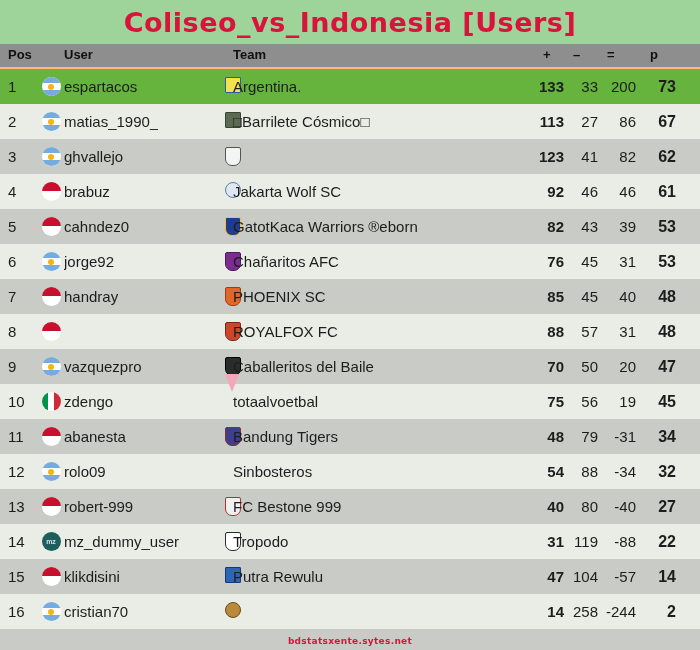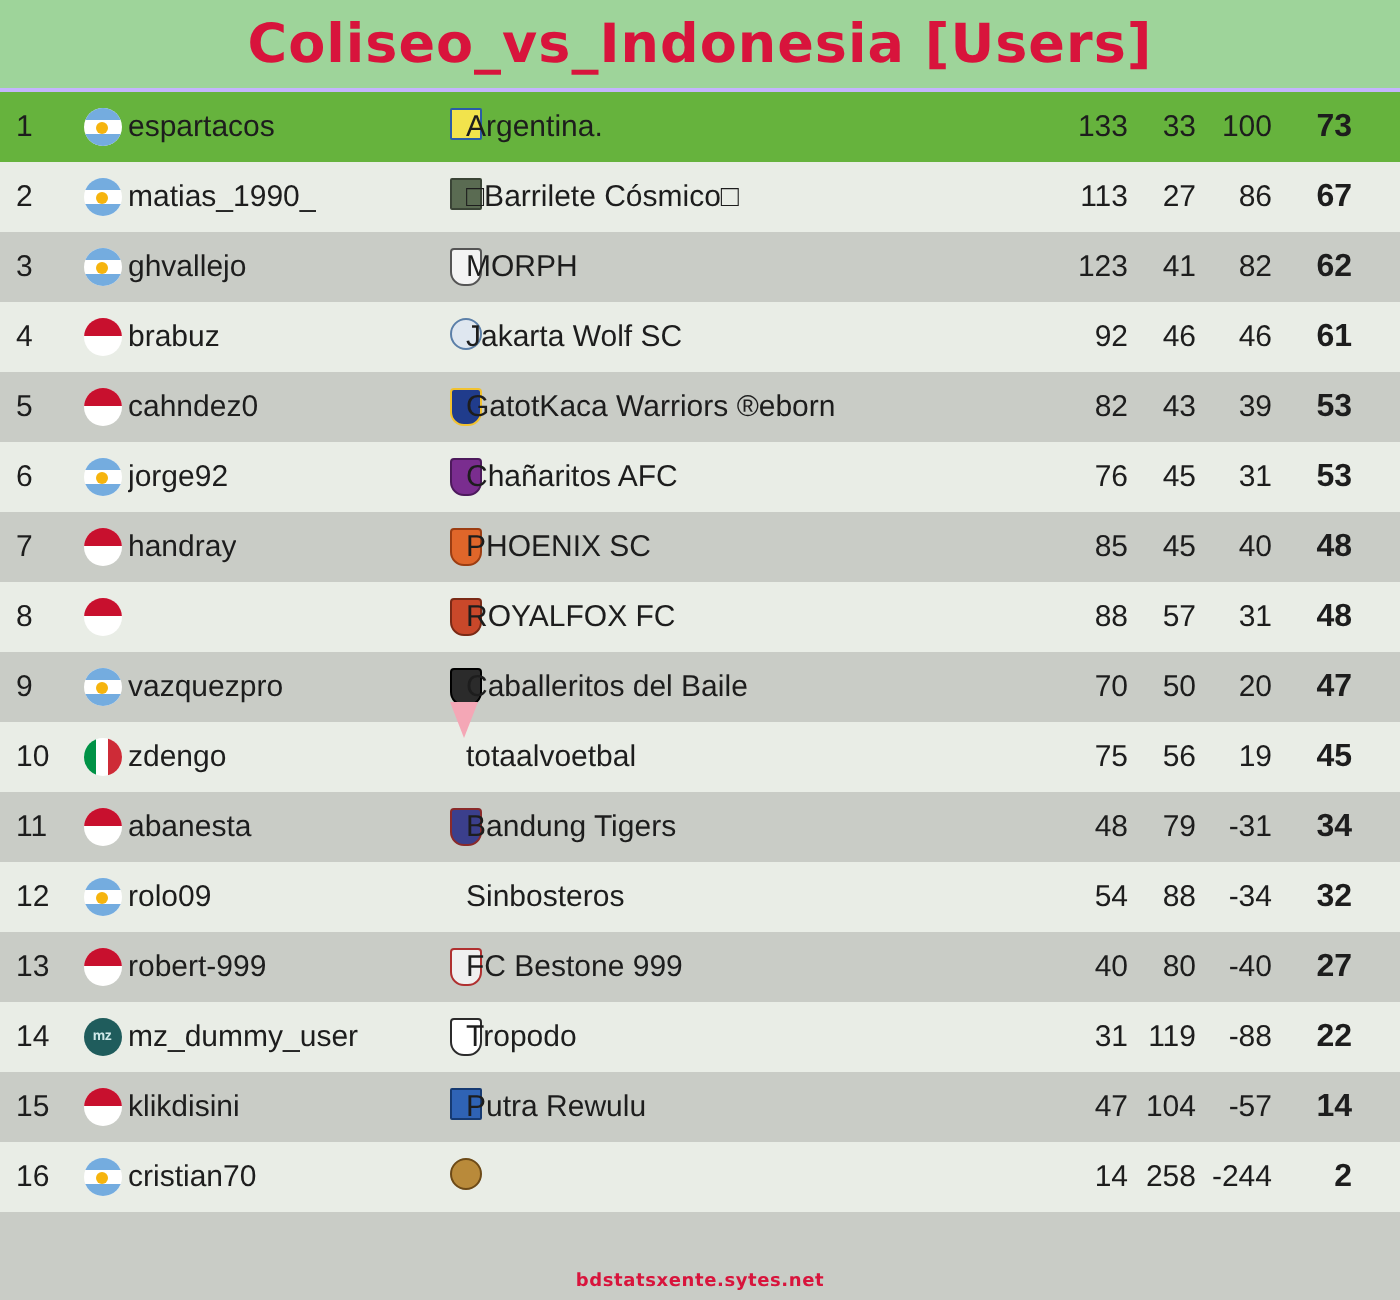--- a/index.html
+++ b/index.html
@@ -21,38 +21,38 @@
     font-family:"DejaVu Sans","Liberation Sans",sans-serif;
     white-space:nowrap;
   }
 
   
   .colhead{
     height:23px;background:#8e8e8e;color:#111;
     font-size:13px;font-weight:bold;position:relative;
   }
   .colhead .c{position:absolute;top:3px;}
-  .headwrap{background:#c4b5fd;padding:0 0 2px 0;}
+  .headwrap{background:#fdba74;padding:0 0 2px 0;}
 
   
   .rows{background:#c9ccc6;}
   .row{
     height:35px;position:relative;font-size:15px;color:#1d1d1d;
   }
   .row.alt{background:#e9ede6;}
   .row.dark{background:#c9ccc6;}
   .row.lead{background:#66b33d;}
 
   .cell{position:absolute;top:0;height:35px;display:flex;align-items:center;}
   .c-pos{left:8px;width:34px;}
   .c-flag{left:38px;width:26px;justify-content:center;}
   .c-user{left:64px;width:160px;}
   .c-badge{left:222px;width:24px;justify-content:center;}
   .c-team{left:233px;width:290px;}
-  .c-plus{left:528px;width:36px;justify-content:flex-end;}
+  .c-plus{left:528px;width:36px;justify-content:flex-end;font-weight:bold;}
   .c-minus{left:568px;width:30px;justify-content:flex-end;}
   .c-eq{left:600px;width:36px;justify-content:flex-end;}
   .c-p{left:646px;width:30px;justify-content:flex-end;font-weight:bold;font-size:16px;}
 
   .h-pos{left:8px;}
   .h-user{left:64px;}
   .h-team{left:233px;}
   .h-plus{left:543px;}
   .h-minus{left:573px;}
   .h-eq{left:607px;}
@@ -93,20 +93,29 @@
 </style>
 </head>
 <body>
 
 <div id="app">
 
   <div class="headwrap">
     <div class="titlebar">
       <div class="title">Coliseo_vs_Indonesia [Users]</div>
     </div>
+    <div class="colhead">
+      <div class="c h-pos">Pos</div>
+      <div class="c h-user">User</div>
+      <div class="c h-team">Team</div>
+      <div class="c h-plus">+</div>
+      <div class="c h-minus">–</div>
+      <div class="c h-eq">=</div>
+      <div class="c h-p">p</div>
+    </div>
   </div>
 
   <div class="rows" id="rows">
       <div class="row lead">
         <div class="cell c-pos">1</div>
         <div class="cell c-flag">
           <span class="flag ar">
             <i class="sun"></i>
           </span>
         </div>
@@ -116,21 +125,21 @@
         <div class="cell c-badge">
           <span class="badge">
             <span class="sq" style="background: rgb(242, 227, 76); border: 1px solid rgb(42, 92, 168); box-sizing: border-box;"></span>
           </span>
         </div>
         <div class="cell c-team">
           <span class="teamname">Argentina.</span>
         </div>
         <div class="cell c-plus">133</div>
         <div class="cell c-minus">33</div>
-        <div class="cell c-eq">100</div>
+        <div class="cell c-eq">200</div>
         <div class="cell c-p">73</div>
       </div>
       <div class="row alt">
         <div class="cell c-pos">2</div>
         <div class="cell c-flag">
           <span class="flag ar">
             <i class="sun"></i>
           </span>
         </div>
         <div class="cell c-user">
@@ -157,23 +166,20 @@
           </span>
         </div>
         <div class="cell c-user">
           <span class="username">ghvallejo</span>
         </div>
         <div class="cell c-badge">
           <span class="badge">
             <span class="shield" style="background: rgb(244, 244, 244); border: 1px solid rgb(85, 85, 85); box-sizing: border-box;"></span>
           </span>
         </div>
-        <div class="cell c-team">
-          <span class="teamname">MORPH</span>
-        </div>
         <div class="cell c-plus">123</div>
         <div class="cell c-minus">41</div>
         <div class="cell c-eq">82</div>
         <div class="cell c-p">62</div>
       </div>
       <div class="row alt">
         <div class="cell c-pos">4</div>
         <div class="cell c-flag">
           <span class="flag id"></span>
         </div>

